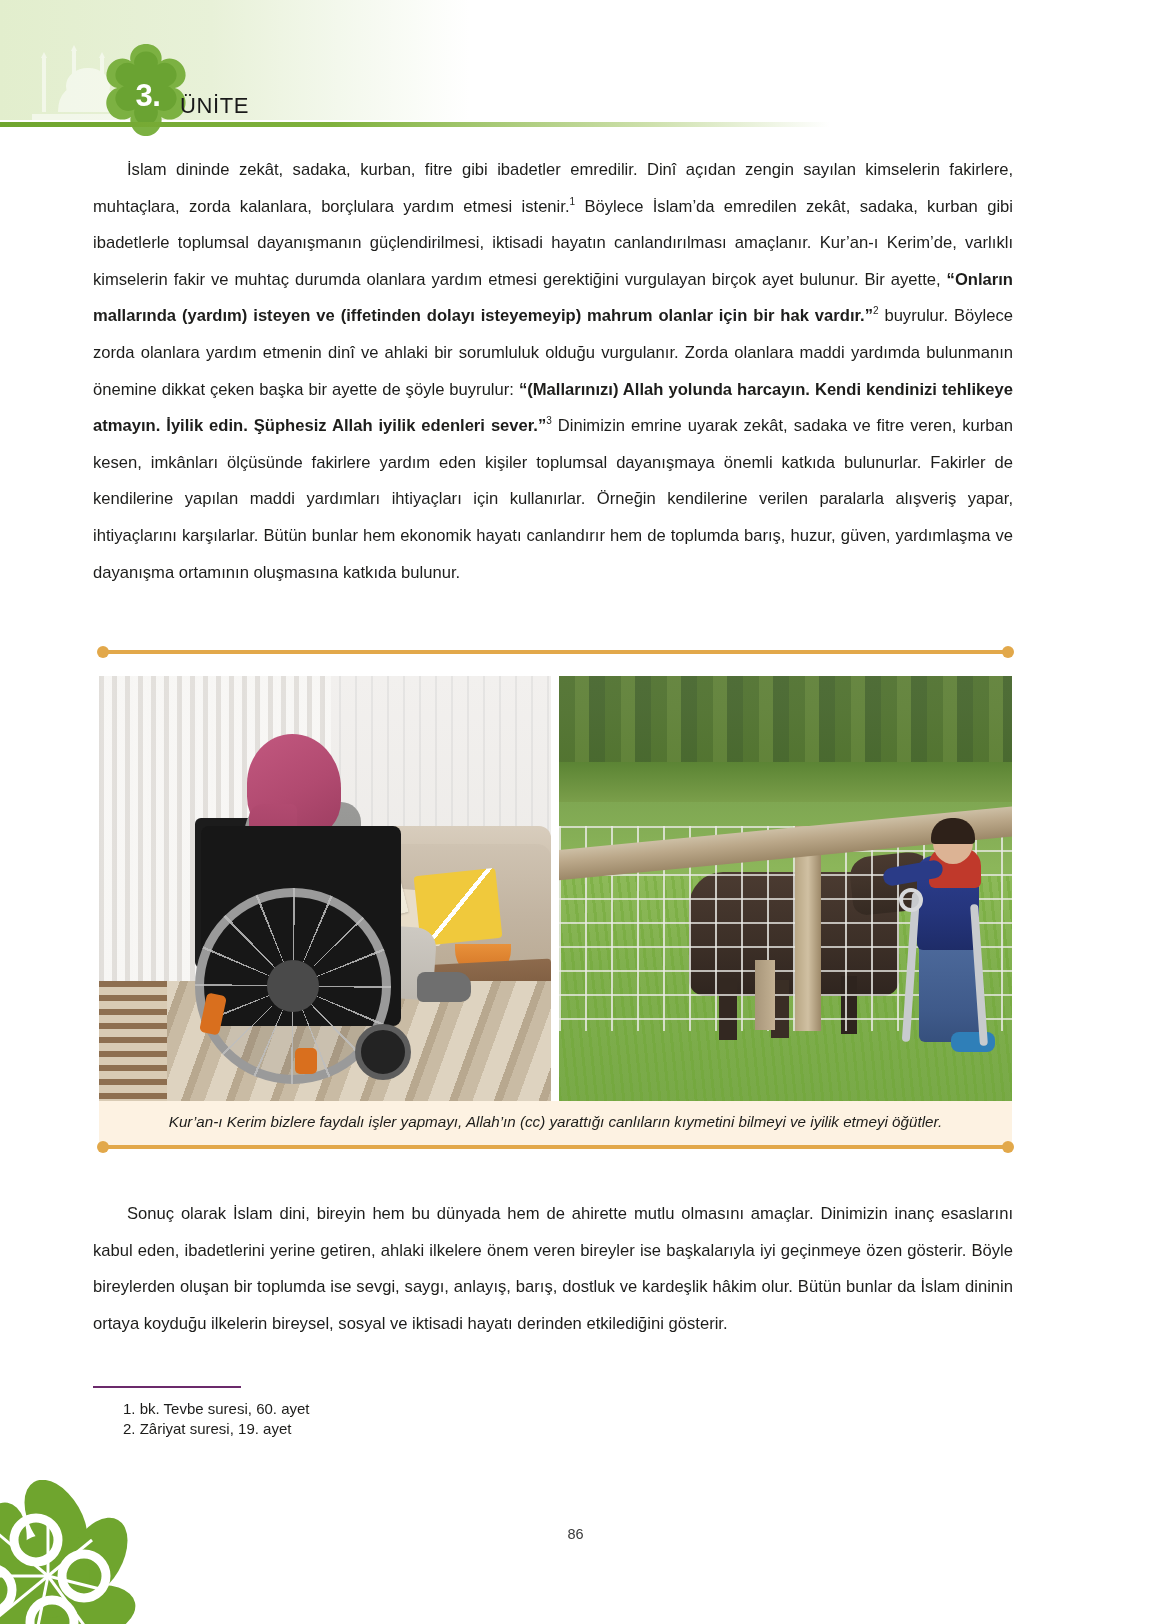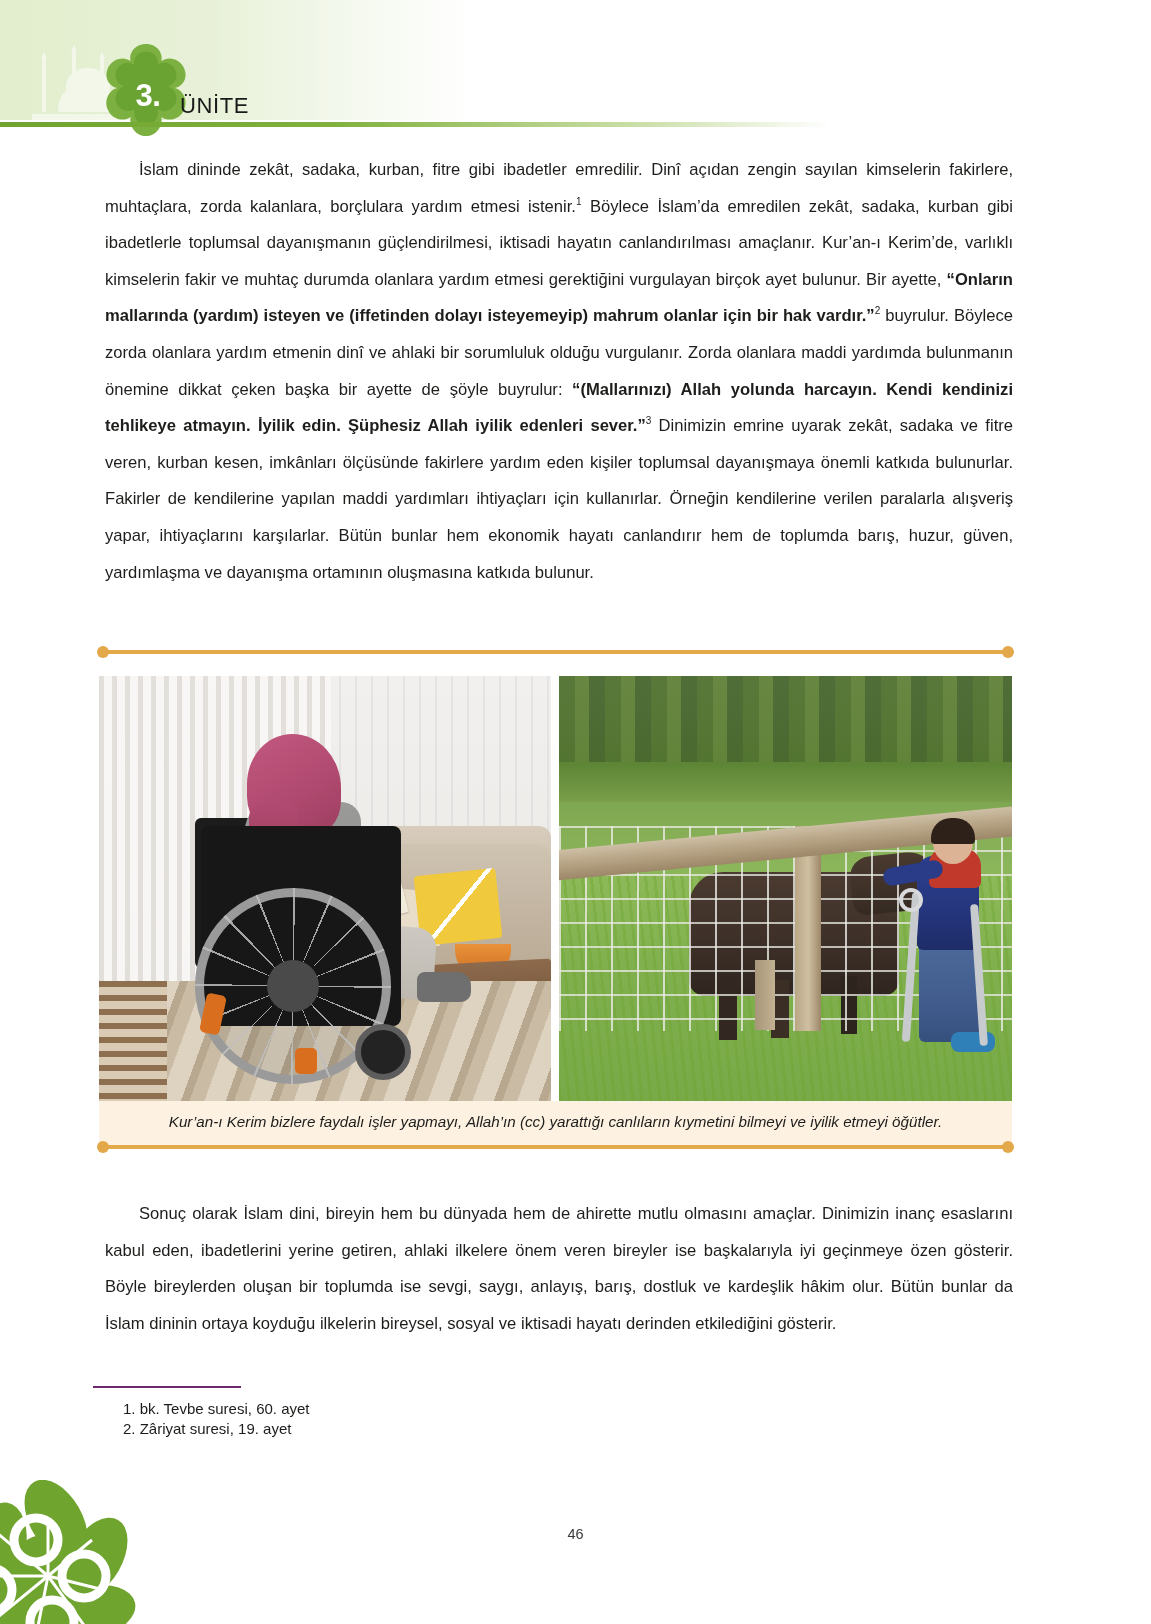--- a/index.html
+++ b/index.html
@@ -67,21 +67,21 @@
   }
 
   
   .content {
     position: absolute;
     top: 152px;
     left: 93px;
     width: 920px;
   }
   p.body-par {
-    margin: 0 0 0 12px;
+    margin: 0 0 0 0;
     font-size: 16.6px;
     line-height: 36.6px;
     color: #1d1d1b;
     text-align: justify;
     text-justify: inter-word;
     text-indent: 34px;
     hyphens: none;
   }
   p.body-par b { font-weight: bold; }
   sup.fn {
@@ -546,21 +546,21 @@
 <div class="content" style="top:1196px;">
   <p class="body-par">Sonuç olarak İslam dini, bireyin hem bu dünyada hem de ahirette mutlu olmasını amaçlar. Dinimizin inanç esaslarını kabul eden, ibadetlerini yerine getiren, ahlaki ilkelere önem veren bireyler ise başkalarıyla iyi geçinmeye özen gösterir. Böyle bireylerden oluşan bir toplumda ise sevgi, saygı, anlayış, barış, dostluk ve kardeşlik hâkim olur. Bütün bunlar da İslam dininin ortaya koyduğu ilkelerin bireysel, sosyal ve iktisadi hayatı derinden etkilediğini gösterir.</p>
 </div>
 
 <div class="footnotes">
   <div class="fn-rule"></div>
   <div class="fn-item">1. bk. Tevbe suresi, 60. ayet</div>
   <div class="fn-item">2. Zâriyat suresi, 19. ayet</div>
 </div>
 
-<div class="page-number">46</div>
+<div class="page-number">86</div>
 
 <svg class="corner-flower" viewBox="0 0 180 180">
   <g fill="#6fa52e">
     <ellipse cx="90" cy="40" rx="26" ry="44" transform="rotate(-30 90 40)"></ellipse>
     <ellipse cx="130" cy="78" rx="26" ry="44" transform="rotate(30 130 78)"></ellipse>
     <ellipse cx="126" cy="132" rx="26" ry="44" transform="rotate(78 126 132)"></ellipse>
     <ellipse cx="78" cy="150" rx="26" ry="44" transform="rotate(112 78 150)"></ellipse>
     <ellipse cx="36" cy="120" rx="26" ry="44" transform="rotate(150 36 120)"></ellipse>
     <ellipse cx="34" cy="66" rx="26" ry="44" transform="rotate(-170 34 66)"></ellipse>
     <circle cx="82" cy="96" r="42"></circle>

